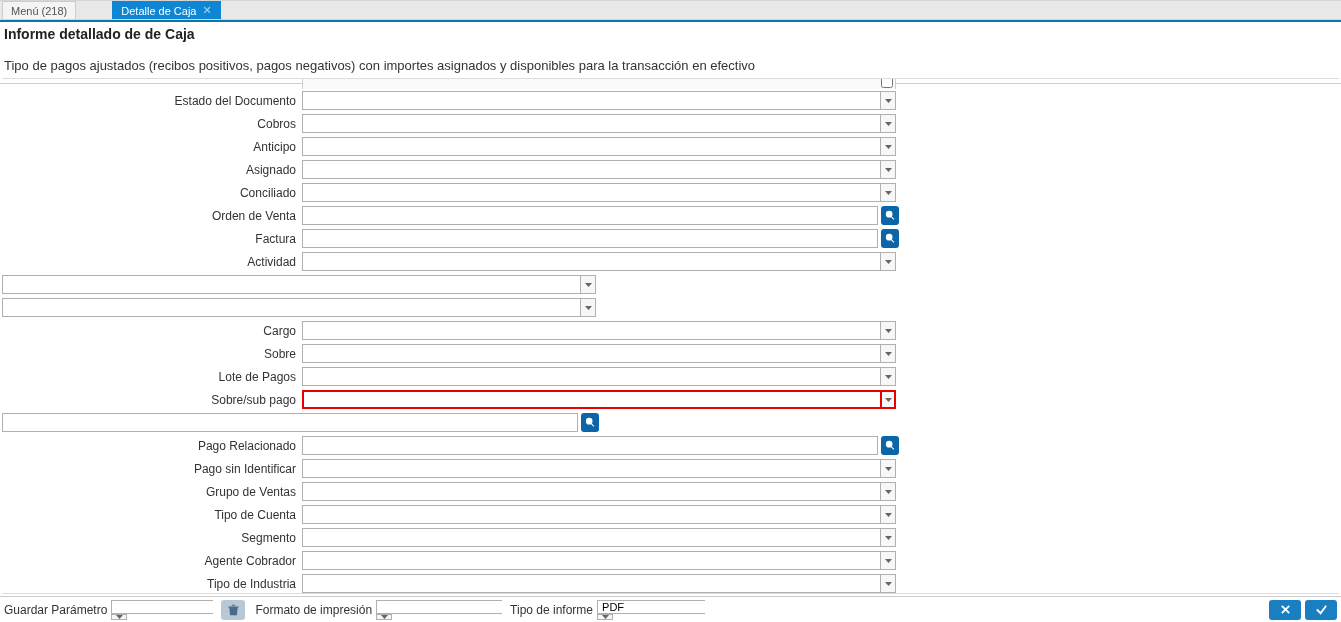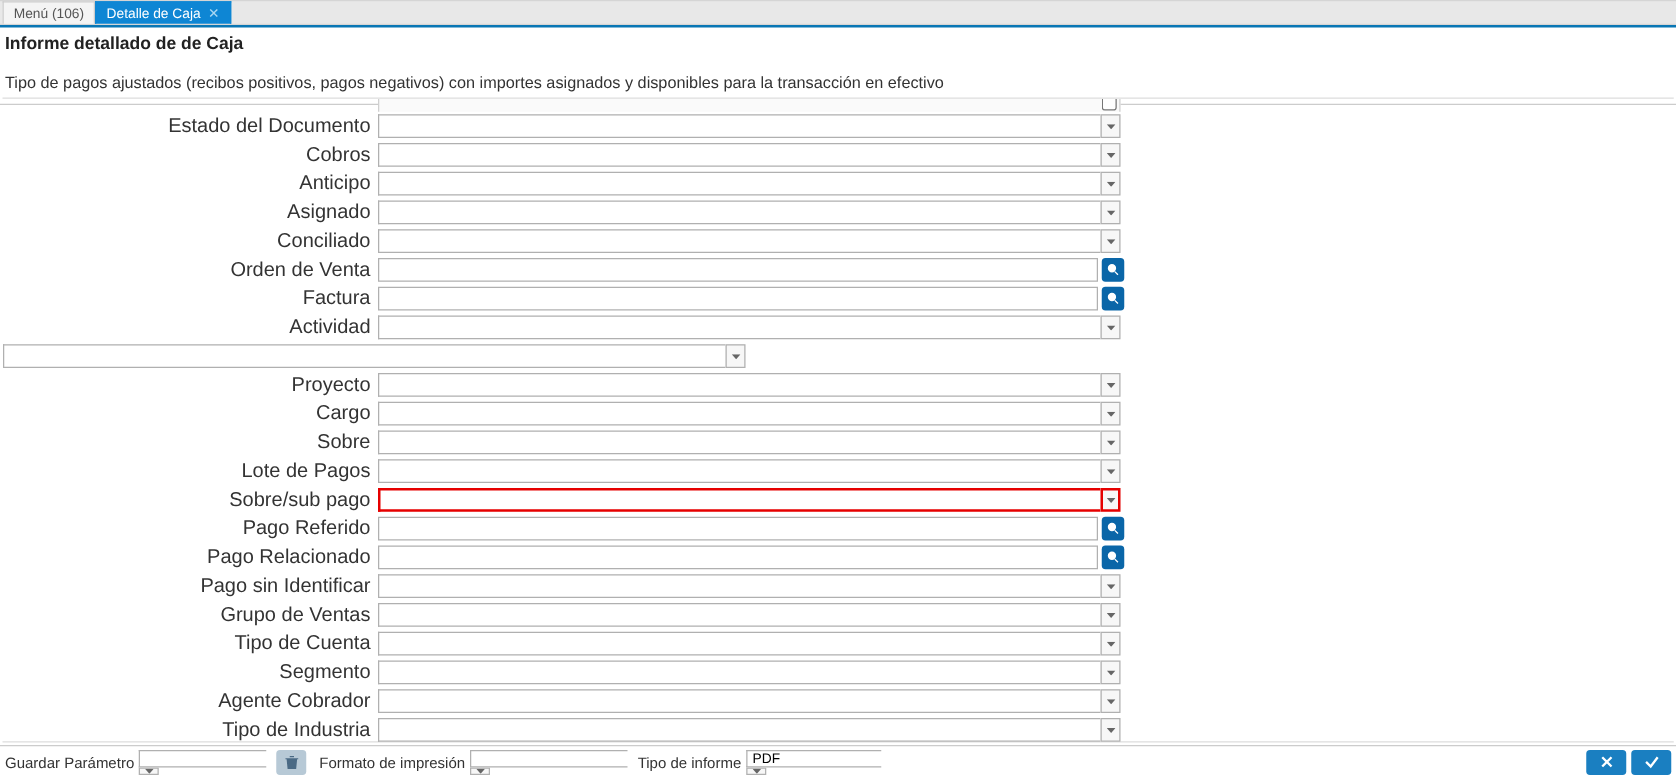--- a/index.html
+++ b/index.html
@@ -32,20 +32,21 @@
     border-bottom: none;
     margin-right: 0;
     cursor: pointer;
     color: #555;
     position: relative;
   }
   .tab.active {
     background: #0e86d4;
     color: #fff;
     border-color: #0e86d4;
+    margin-left: 36px;
   }
   .tab .close {
     margin-left: 6px;
     font-size: 11px;
     color: #a9d7f2;
   }
   .header-strip {
     border-top: 2px solid #0976b4;
     border-bottom: 1px solid #ccc;
     padding: 4px 4px 6px 4px;
@@ -80,21 +81,21 @@
   .row {
     display: flex;
     align-items: center;
     height: 23px;
     margin-bottom: 0px;
   }
   .row-label {
     width: 300px;
     text-align: right;
     padding-right: 6px;
-    font-size: 16px;
+    font-size: 12px;
     color: #333;
   }
   .row-field {
     display: flex;
     align-items: center;
   }
   .combo {
     display: flex;
     width: 594px;
     height: 19px;
@@ -218,21 +219,21 @@
   .footer-btn svg { width: 13px; height: 13px; stroke: #fff; stroke-width: 2; fill: none; }
   ::-webkit-scrollbar { width: 16px; }
   ::-webkit-scrollbar-track { background: #f0f0f0; }
   ::-webkit-scrollbar-thumb { background: #c4c4c4; border: 1px solid #aaa; }
 </style>
 </head>
 <body>
 
 <div class="tabbar">
   <div class="tab">
-    <span>Menú (106)</span>
+    <span>Menú (218)</span>
   </div>
   <div class="tab active">
     <span>Detalle de Caja</span>
     <span class="close">✕</span>
   </div>
 </div>
 
 <div class="header-strip">
   <div class="header-title">Informe detallado de de Caja</div>
   <div class="header-sub">Tipo de pagos ajustados (recibos positivos, pagos negativos) con importes asignados y disponibles para la transacción en efectivo</div>
@@ -356,21 +357,20 @@
             <input class="combo-input" type="text" style="">
             <div class="combo-btn">
               <svg viewBox="0 0 7 4">
                 <path d="M0 0 L3.5 4 L7 0 Z" fill="#666"></path>
               </svg>
             </div>
           </div>
         </div>
       </div>
       <div class="row">
-        <div class="row-label">Proyecto</div>
         <div class="row-field">
           <div class="combo">
             <input class="combo-input" type="text" style="">
             <div class="combo-btn">
               <svg viewBox="0 0 7 4">
                 <path d="M0 0 L3.5 4 L7 0 Z" fill="#666"></path>
               </svg>
             </div>
           </div>
         </div>
@@ -421,21 +421,20 @@
             <input class="combo-input" type="text" style="">
             <div class="combo-btn">
               <svg viewBox="0 0 7 4">
                 <path d="M0 0 L3.5 4 L7 0 Z" fill="#666"></path>
               </svg>
             </div>
           </div>
         </div>
       </div>
       <div class="row">
-        <div class="row-label">Pago Referido</div>
         <div class="row-field">
           <input class="search-input" type="text" style="">
           <div class="lookup-btn">
             <span><svg viewBox="0 0 12 12">
                 <path d="M5 1a4 4 0 1 0 0 8 4 4 0 0 0 0-8zm3.2 6.8 3 3-0.9 0.9-3-3" fill="#fff"></path>
               </svg></span>
           </div>
         </div>
       </div>
       <div class="row">

